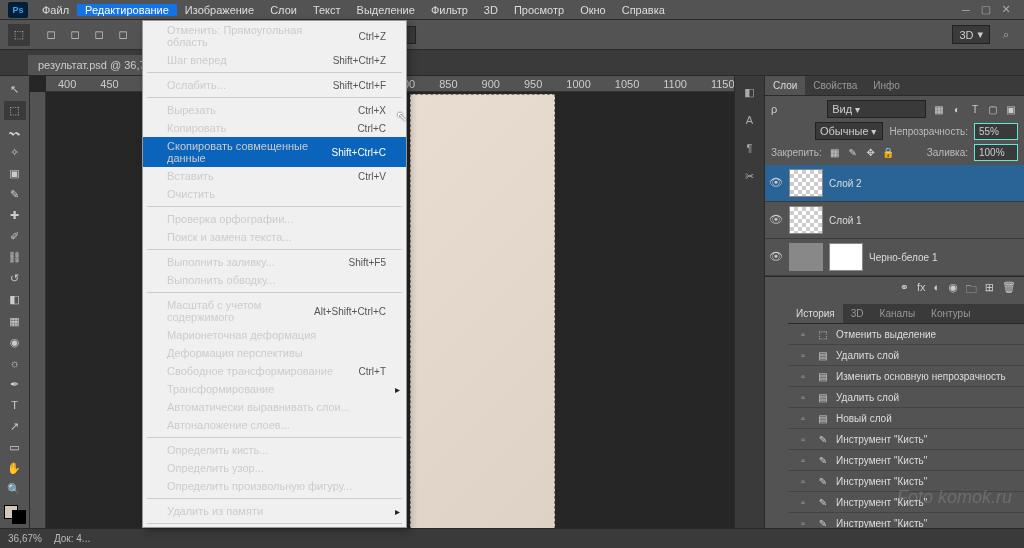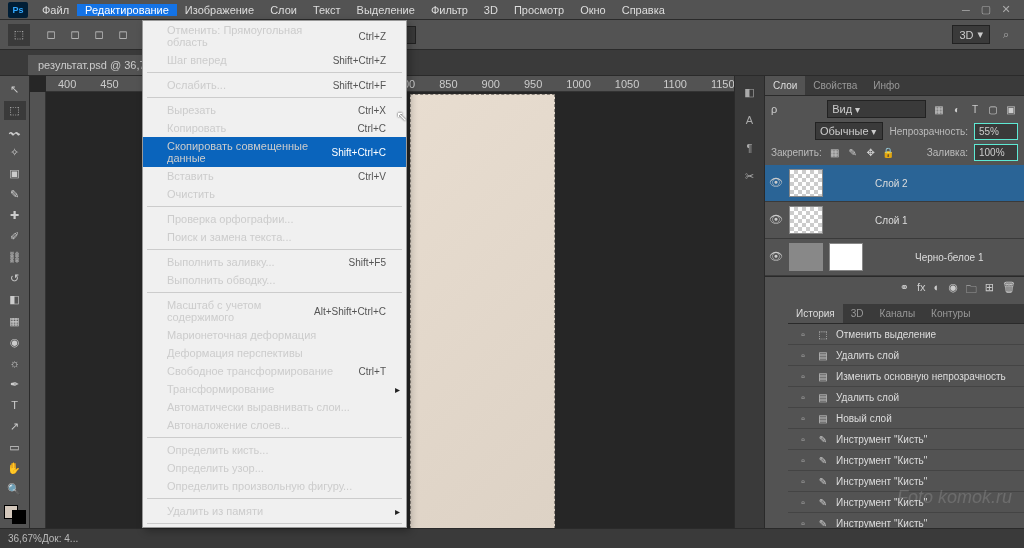--- a/index.html
+++ b/index.html
@@ -35,33 +35,33 @@
 .mini-panels { width: 30px; background: #3a3a3a; border-left: 1px solid #2a2a2a; display: flex; flex-direction: column; align-items: center; padding: 6px 0; gap: 8px; }
 .mini-tool { width: 20px; height: 20px; display: flex; align-items: center; justify-content: center; color: #aaa; }
 .panel-tabs { display: flex; background: #3a3a3a; border-bottom: 1px solid #2a2a2a; }
 .panel-tab { padding: 4px 8px; color: #999; font-size: 10px; cursor: default; }
 .panel-tab.active { background: #535353; color: #ddd; }
 .layer-row { display: flex; align-items: center; gap: 6px; padding: 4px; border-bottom: 1px solid #3a3a3a; }
 .layer-row.selected { background: #2a6496; }
 .layer-eye { width: 14px; height: 14px; color: #ccc; }
 .layer-thumb { width: 34px; height: 28px; background: #fff; border: 1px solid #888; }
 .layer-thumb.checker { background: repeating-conic-gradient(#ccc 0 25%, #fff 0 50%) 0 0/8px 8px; }
-.layer-name { color: #ddd; font-size: 10px; margin-left: 46px; }
+.layer-name { color: #ddd; font-size: 10px; }
 .layer-controls { padding: 4px 6px; display: flex; flex-direction: column; gap: 4px; }
 .lc-row { display: flex; align-items: center; gap: 6px; }
 .lc-select { background: #3a3a3a; border: 1px solid #222; padding: 2px 4px; flex: 1; color: #ccc; font-size: 10px; margin-left: 44px; }
 .lc-label { font-size: 10px; color: #bbb; }
 .lc-val { background: #3a3a3a; border: 1px solid #5eead4; padding: 2px 4px; color: #ccc; width: 44px; font-size: 10px; }
 .layer-panel-footer { display: flex; justify-content: flex-end; gap: 8px; padding: 4px 8px; border-top: 1px solid #2a2a2a; color: #999; }
 .history-panel { flex: 1; display: flex; flex-direction: column; overflow: hidden; margin-left: 23px; }
 .history-list { flex: 1; overflow-y: auto; }
 .history-row { display: flex; align-items: center; gap: 6px; padding: 3px 8px; border-bottom: 1px solid #444; }
 .history-icon { width: 14px; height: 14px; display: flex; align-items: center; justify-content: center; color: #ccc; font-size: 10px; }
 .history-label { font-size: 10px; color: #ddd; }
-.statusbar { position: absolute; bottom: 0; left: 0; right: 0; height: 20px; background: #3a3a3a; display: flex; align-items: center; padding: 0 8px; border-top: 1px solid #2a2a2a; }
+.statusbar { position: absolute; bottom: 0; left: 0; right: 0; height: 20px; background: #3a3a3a; display: flex; align-items: center; padding: 0 8px; gap: 12px; border-top: 1px solid #2a2a2a; }
 .status-item { color: #bbb; font-size: 10px; }
 
 .dropdown { position: absolute; top: 20px; left: 142px; width: 265px; background: #f0f0f0; border: 1px solid #999; box-shadow: 3px 3px 8px rgba(0,0,0,.3); z-index: 1000; }
 .dd-item { display: flex; align-items: center; justify-content: space-between; padding: 3px 20px 3px 24px; color: #222; font-size: 11px; cursor: default; position: relative; gap: 17px; }
 .dd-item.highlight { background: #0a64bc; color: #fff; }
 .dd-item.disabled { color: #999; align-items: center; }
 .dd-sep { height: 1px; background: #ccc; margin: 3px 4px; }
 .dd-shortcut { color: #555; font-size: 10px; }
 .dd-item.highlight .dd-shortcut { color: #fff; }
 .dd-sub::after { content: '▸'; position: absolute; right: 6px; font-size: 10px; }

